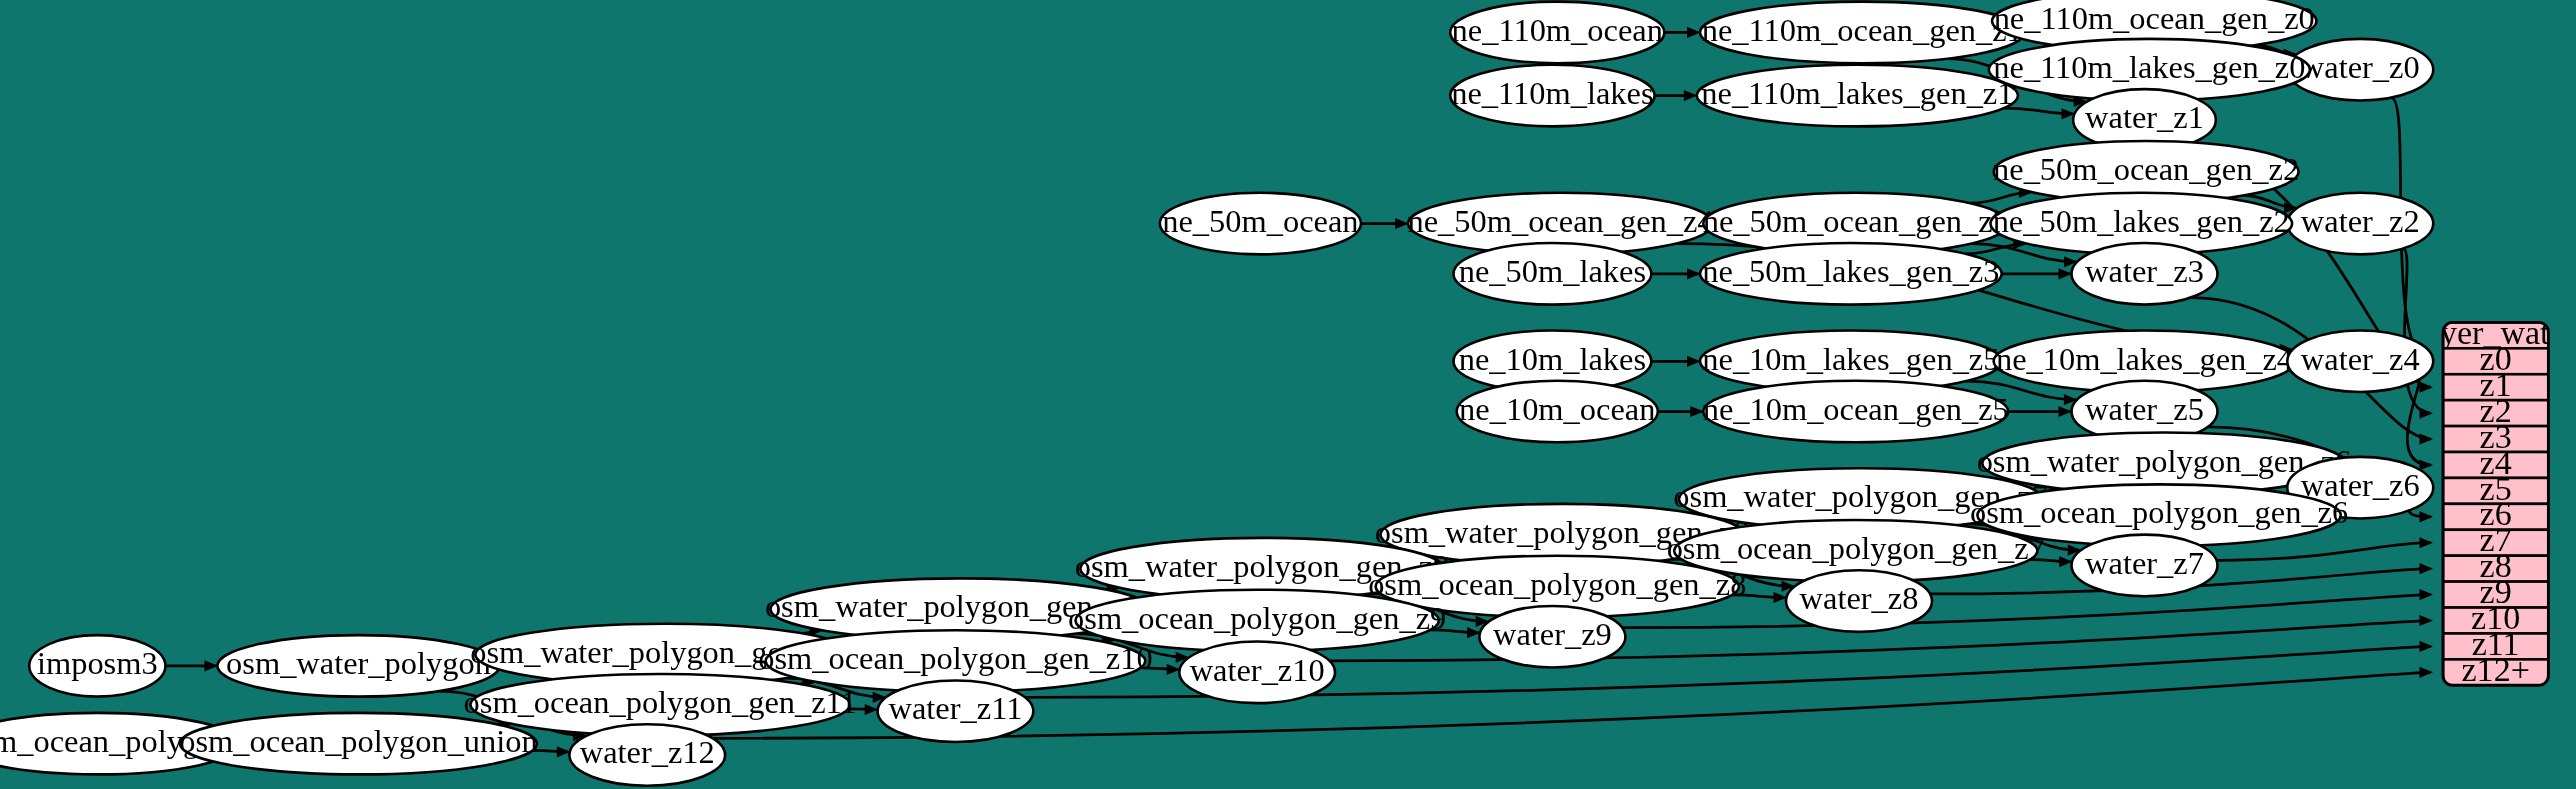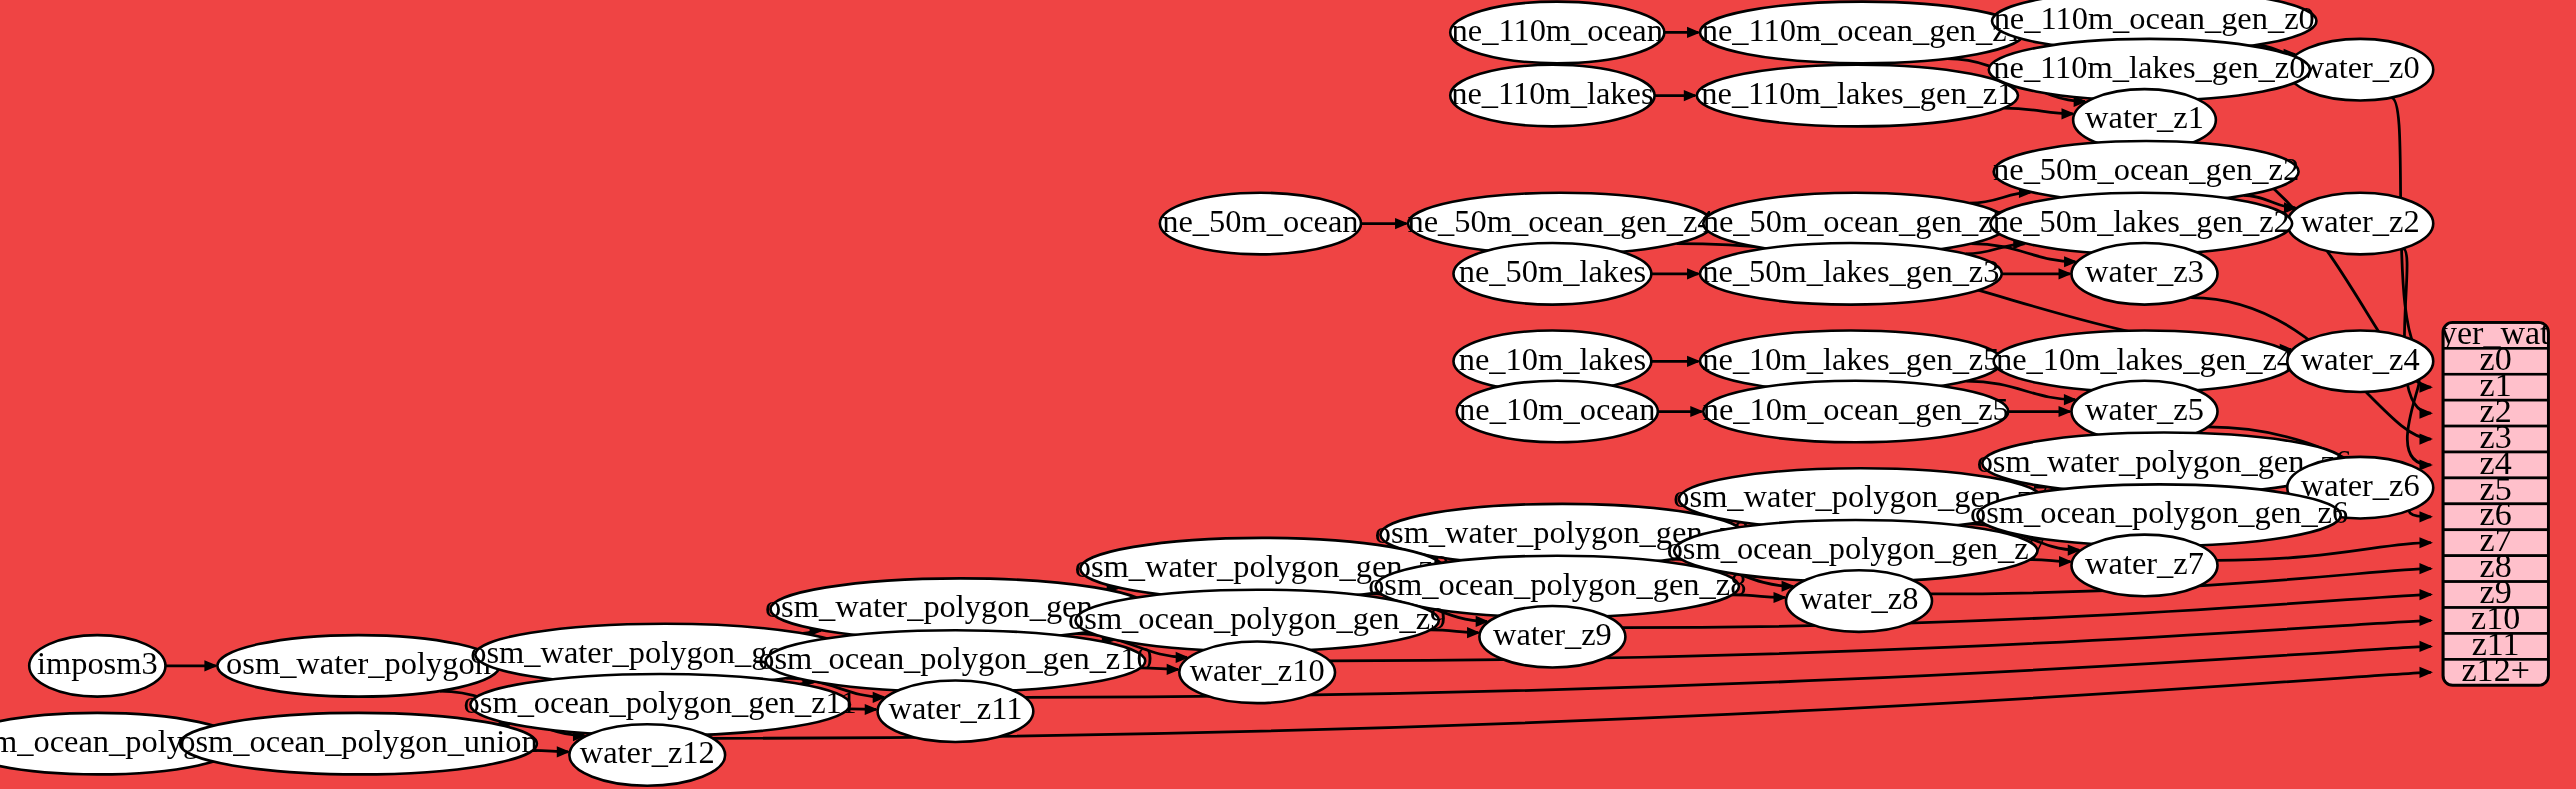--- a/index.html
+++ b/index.html
@@ -4,21 +4,21 @@
 <style>
   html, body {
     margin: 0;
     padding: 0;
     background: #ffffff;
   }
   #canvas {
     position: relative;
     width: 2576px;
     height: 789px;
-    background: #ef4444;
+    background: #0f766e;
     overflow: hidden;
     font-family: "Liberation Serif", "DejaVu Serif", serif;
   }
   svg#graph {
     position: absolute;
     left: 0; top: 0;
     width: 2576px;
     height: 789px;
   }
   .node-ellipse {

